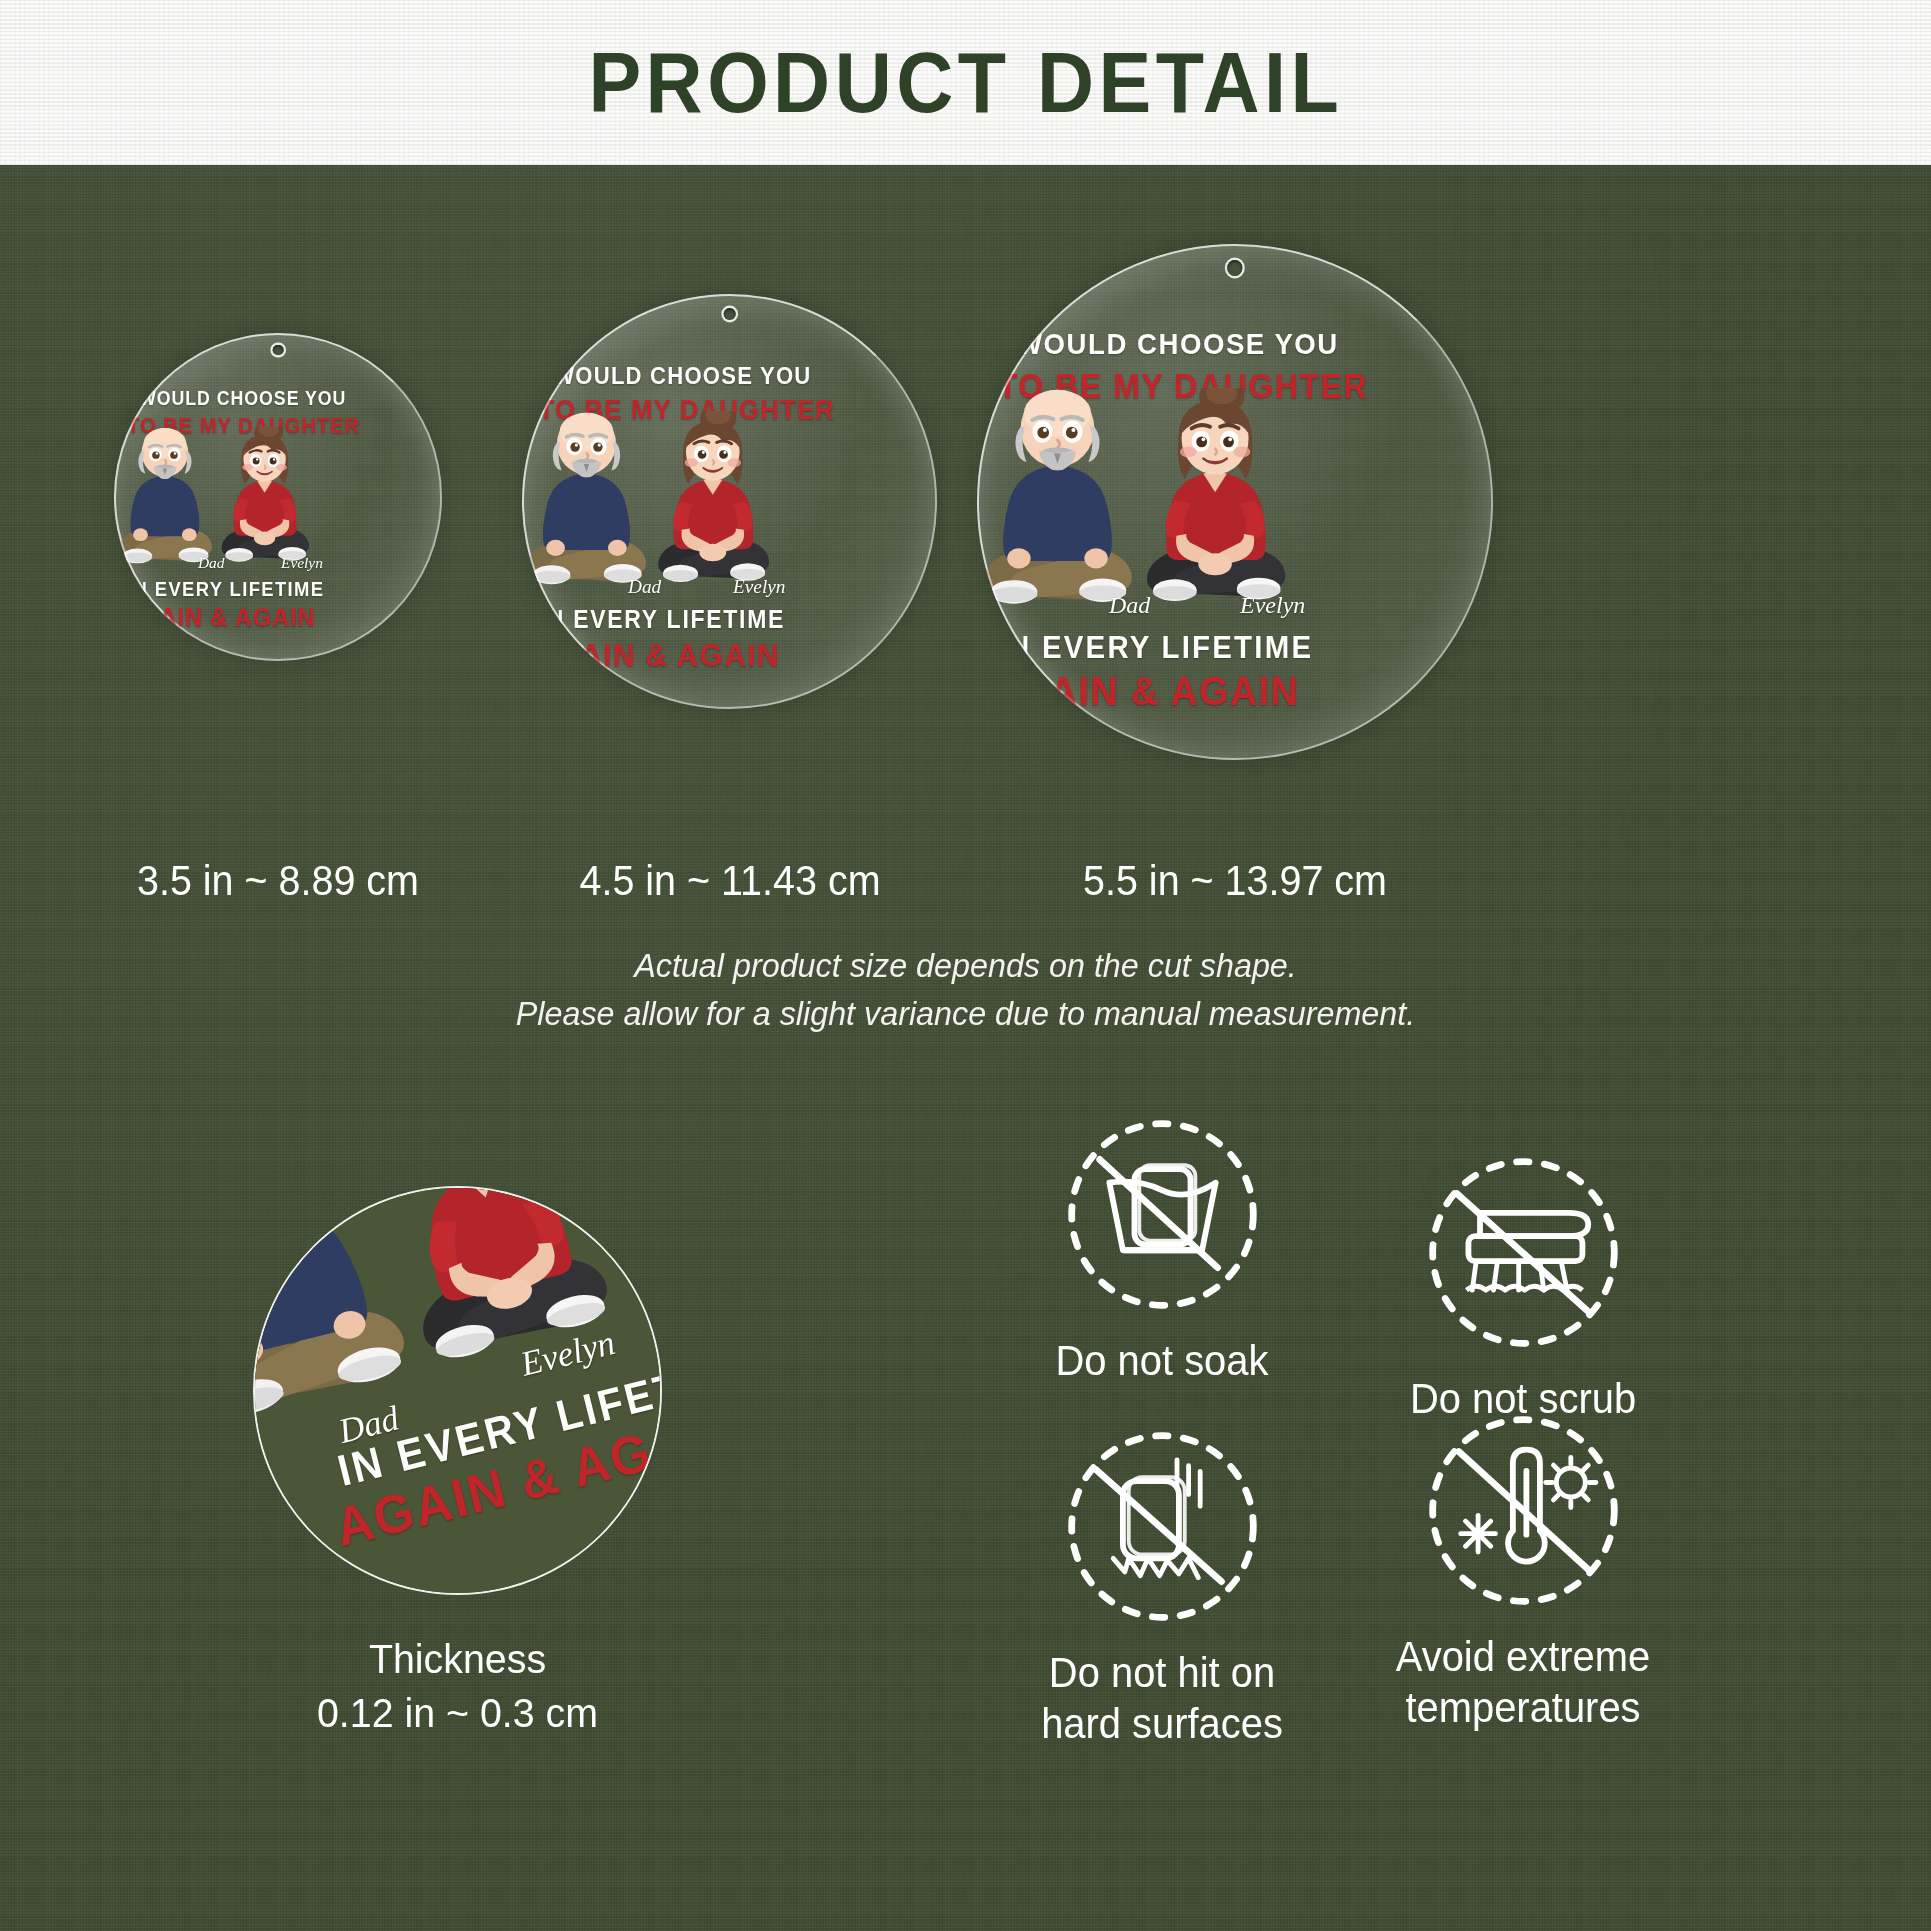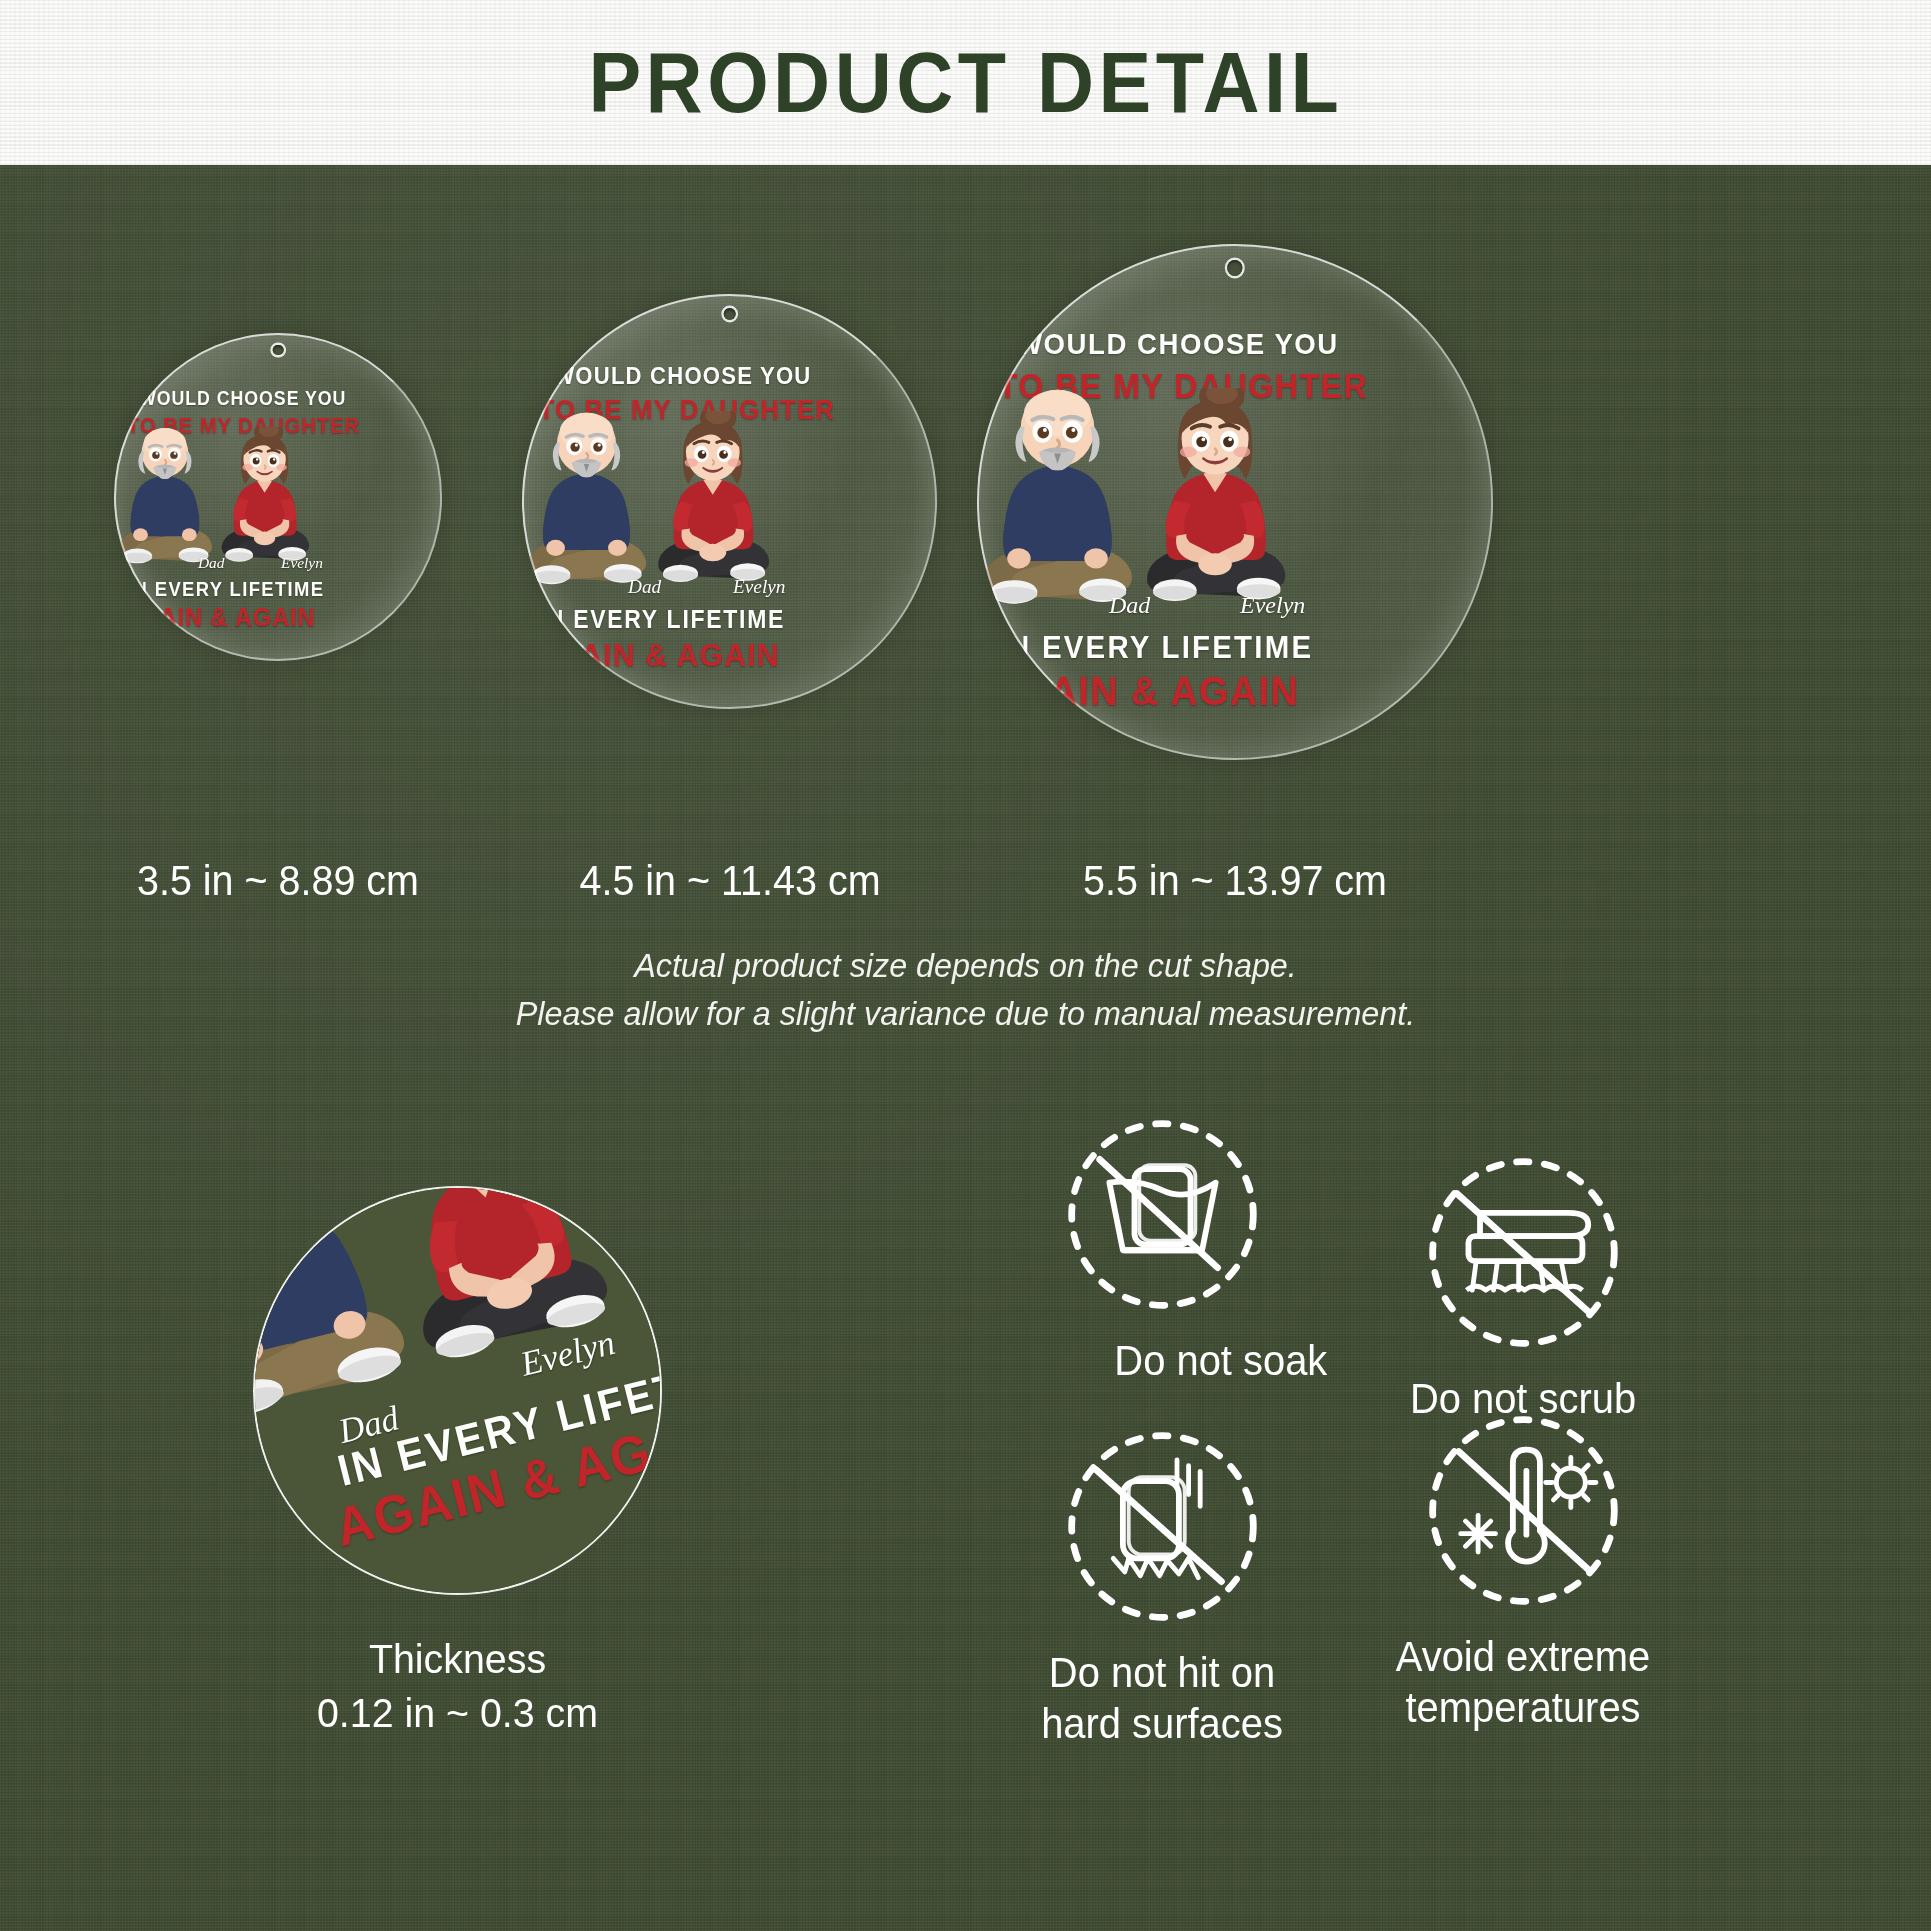--- a/index.html
+++ b/index.html
@@ -314,21 +314,21 @@
 
     <div style="position:absolute; left:0; top:535px; width:599px; height:15.4px; border-radius:0 0 46% 46%;
                 background:linear-gradient(180deg,#ffffff,#d8dbcf);"></div>
   </div>
 </div>
 <div id="thick-caption">
   <div>Thickness</div>
   <div>0.12 in ~ 0.3 cm</div>
 </div>
 
-<div class="care" style="left:988px; top:1115px;text-align:right;">
+<div class="care" style="left:988px; top:1115px;">
   <div class="care-ring">
     <svg viewBox="0 0 206 206" width="199" height="199">
       <circle cx="103" cy="103" r="94" fill="none" stroke="#ffffff" stroke-width="7" stroke-linecap="round" stroke-dasharray="13 16"></circle>
 
       <path d="M48 70 L62 140 L144 140 L158 70 q-30 20 -55 8 q-25 -12 -55 -8z" fill="none" stroke="#ffffff" stroke-width="6" stroke-linejoin="round"></path>
       <line x1="64" y1="140" x2="142" y2="140" stroke="#ffffff" stroke-width="6" stroke-linecap="round"></line>
 
       <rect x="74" y="56" width="58" height="78" rx="11" fill="none" stroke="#ffffff" stroke-width="6"></rect>
       <rect x="79" y="52" width="58" height="78" rx="11" fill="none" stroke="#ffffff" stroke-width="4" opacity=".9"></rect>
 

